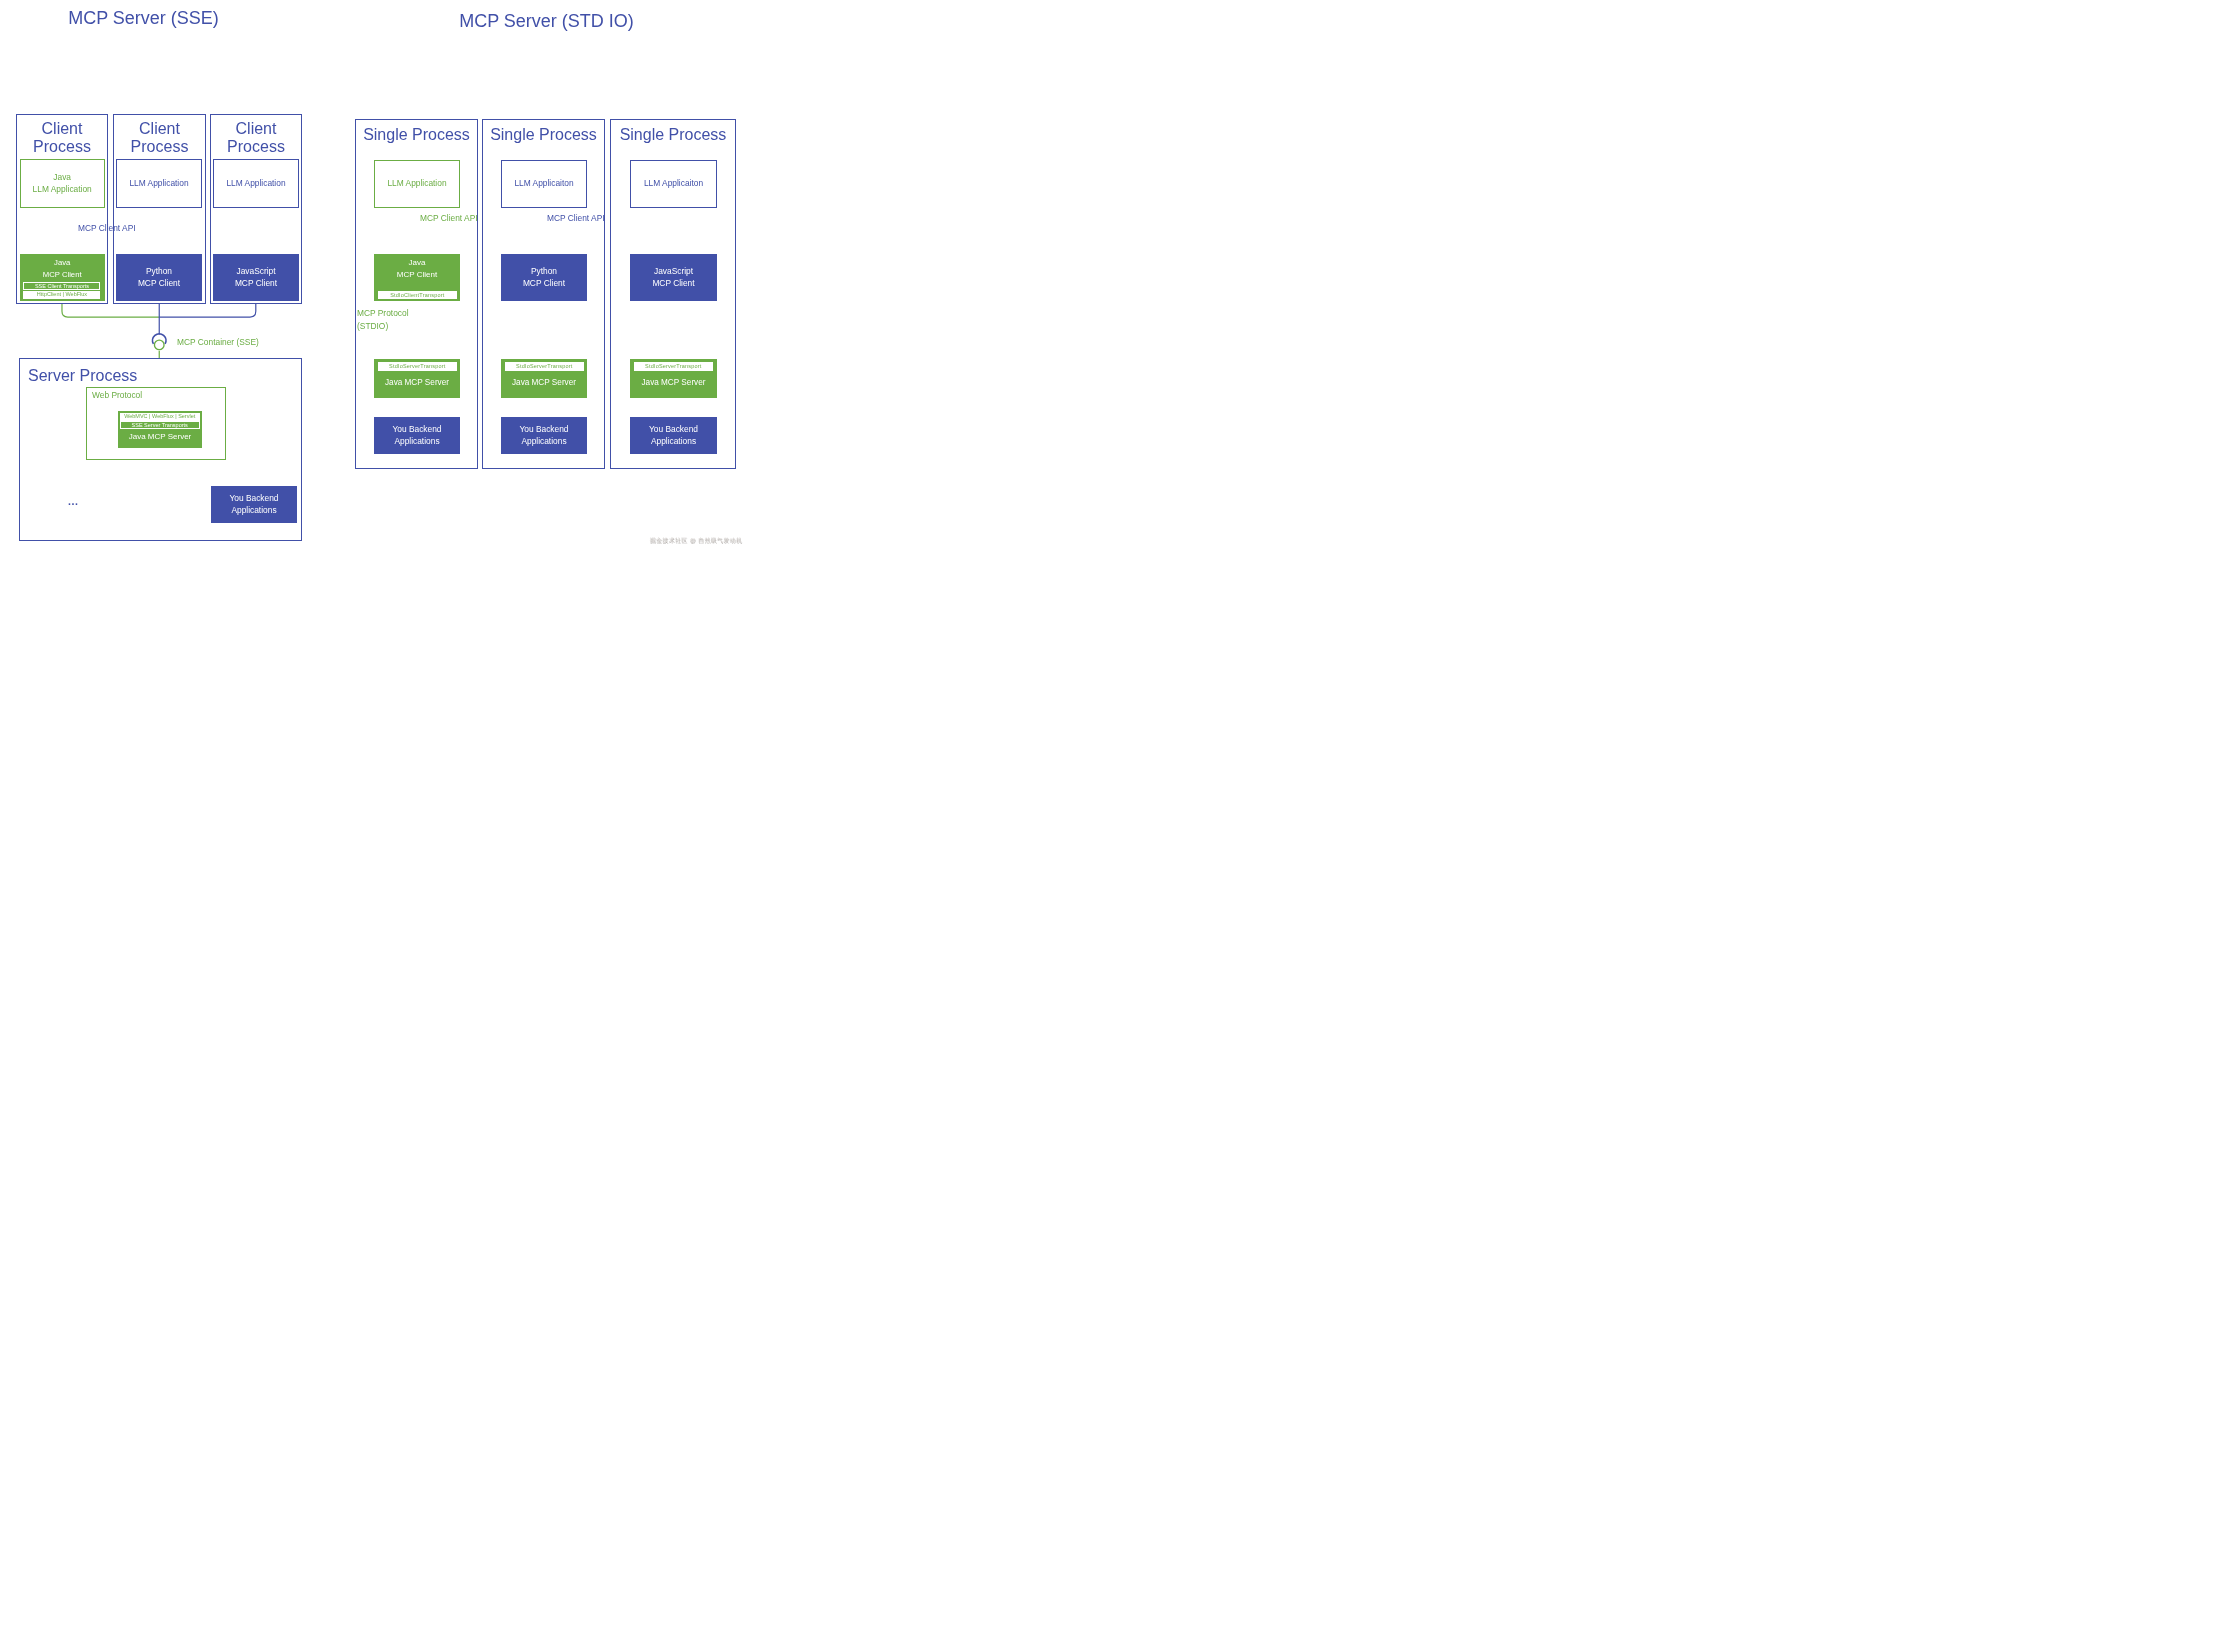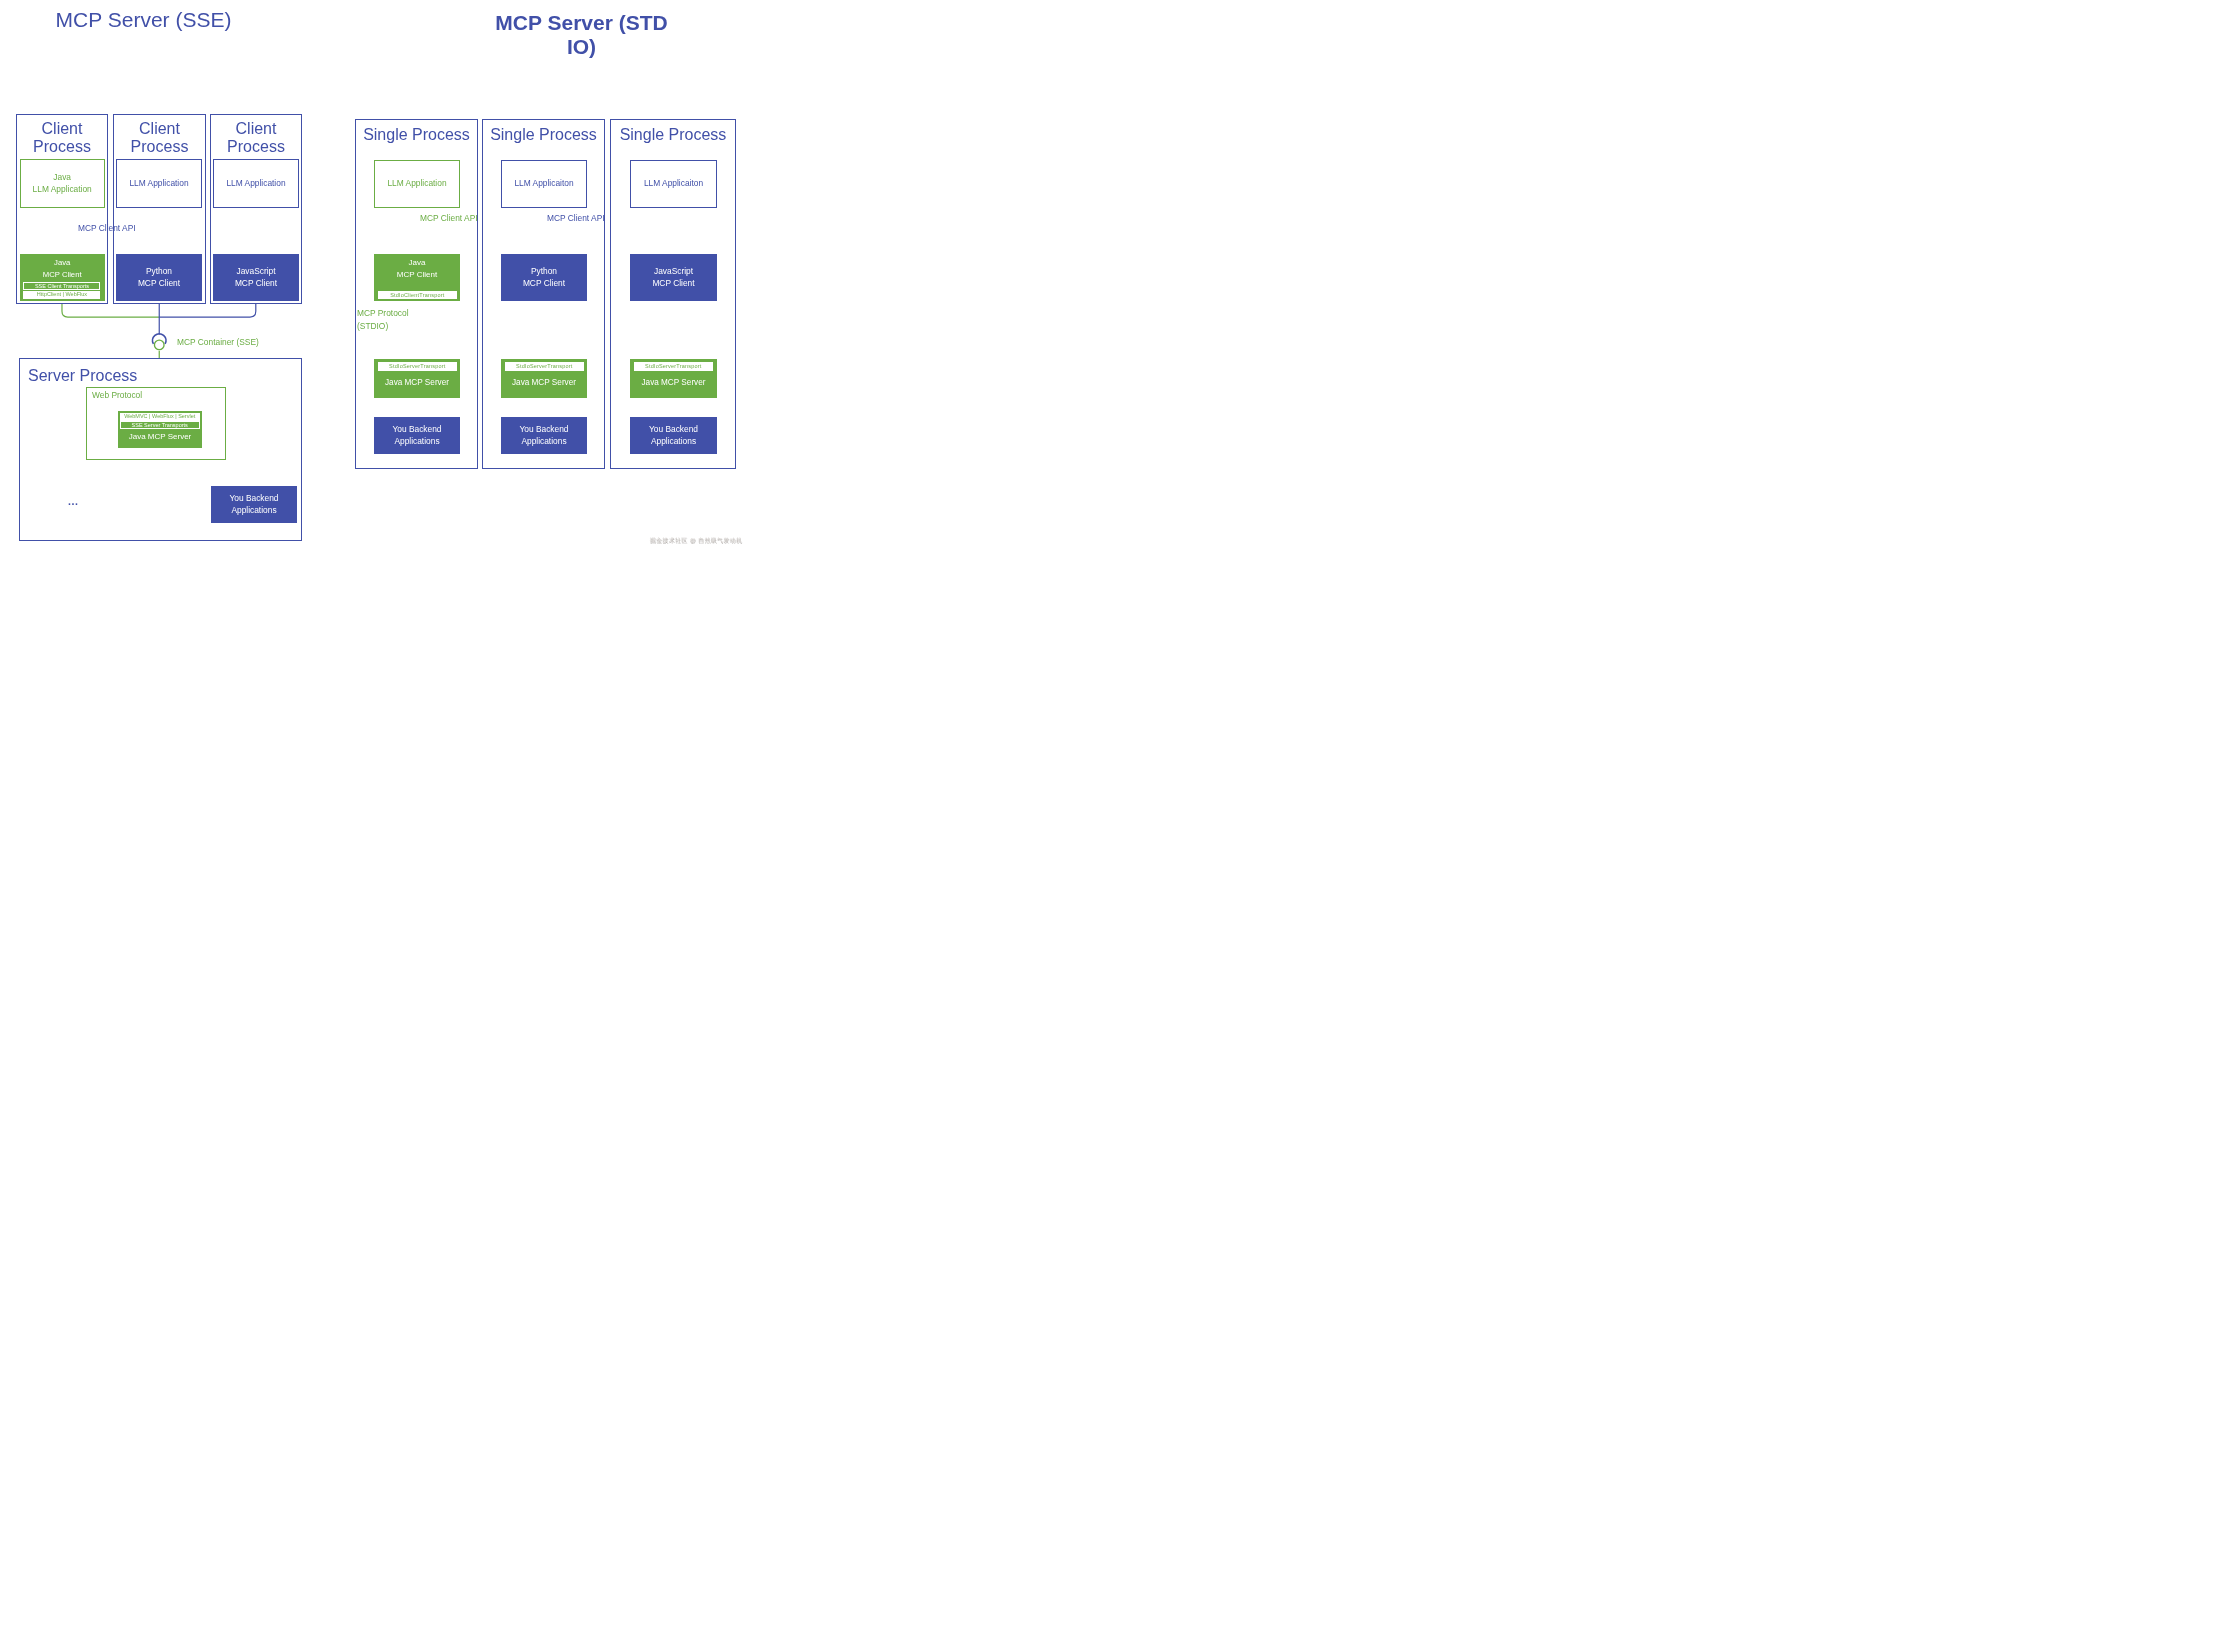--- a/index.html
+++ b/index.html
@@ -5,21 +5,21 @@
   :root{
     --blue:#4150a8;
     --green:#6bad44;
   }
   html,body{margin:0;padding:0;background:#ffffff;}
   body{font-family:"Liberation Sans",sans-serif;}
   .canvas{position:relative;width:746px;height:550px;background:#fff;overflow:hidden;}
   svg.wires{position:absolute;left:0;top:0;z-index:1;}
   .box{position:absolute;box-sizing:border-box;z-index:2;}
   .lbl{position:absolute;box-sizing:border-box;z-index:3;white-space:pre-line;}
-  .diagram-title{font-size:21px;color:var(--blue);text-align:center;font-weight:400;}
+  .diagram-title{font-size:18px;color:var(--blue);text-align:center;font-weight:400;}
   .proc-box{border:1px solid var(--blue);background:#fff;}
   .proc-box-thin{border:0.8px solid var(--blue);background:#fff;}
   .proc-title{color:var(--blue);font-size:16px;text-align:center;}
   .inner-box{display:flex;align-items:center;justify-content:center;text-align:center;
              font-size:8.4px;line-height:1.42;white-space:pre-line;}
   .b-green{border:0.8px solid var(--green);color:var(--green);background:#fff;}
   .b-blue{border:0.8px solid var(--blue);color:var(--blue);background:#fff;}
   .f-green{background:var(--green);color:#fff;}
   .f-blue{background:var(--blue);color:#fff;}
   .badge{position:absolute;box-sizing:border-box;font-size:5.5px;line-height:6.7px;
@@ -142,21 +142,21 @@
     <div class="badge badge-white" style="left:1.7px;top:1.7px;width:80px;height:8px;">WebMVC | WebFlux | Servlet</div>
     <div class="badge badge-outline" style="left:1.7px;top:10px;width:80px;height:8px;">SSE Server Transports</div>
     <div class="lbl" style="left:0;top:21px;width:84px;text-align:center;font-size:8px;color:#fff;">Java MCP Server</div>
   </div>
 
   <div class="lbl blue-text" style="left:68px;top:495px;font-size:10.6px;font-weight:bold;letter-spacing:0.5px;">...</div>
   <div class="lbl" style="left:132px;top:504px;width:54px;text-align:center;font-size:10.6px;color:#fff;">DBs</div>
   <div class="box inner-box f-blue" style="left:211px;top:486px;width:86px;height:37px;">You Backend
 Applications</div>
 
-  <div class="lbl diagram-title" style="left:484px;top:10.6px;width:195px;font-weight:bold;">MCP Server (STD IO)</div>
+  <div class="lbl diagram-title" style="left:449px;top:10.6px;width:195px;">MCP Server (STD IO)</div>
 
   <div class="box proc-box-thin" style="left:355px;top:119px;width:123px;height:350px;"></div>
   <div class="box proc-box-thin" style="left:482px;top:119px;width:123px;height:350px;"></div>
   <div class="box proc-box-thin" style="left:610px;top:119px;width:126px;height:350px;"></div>
   <div class="lbl proc-title" style="left:355px;top:126px;width:123px;">Single Process</div>
   <div class="lbl proc-title" style="left:482px;top:126px;width:123px;">Single Process</div>
   <div class="lbl proc-title" style="left:610px;top:126px;width:126px;">Single Process</div>
 
   <div class="box inner-box b-green" style="left:374px;top:160px;width:86px;height:48px;">LLM Application</div>
   <div class="box inner-box b-blue" style="left:501px;top:160px;width:86px;height:48px;">LLM Applicaiton</div>

